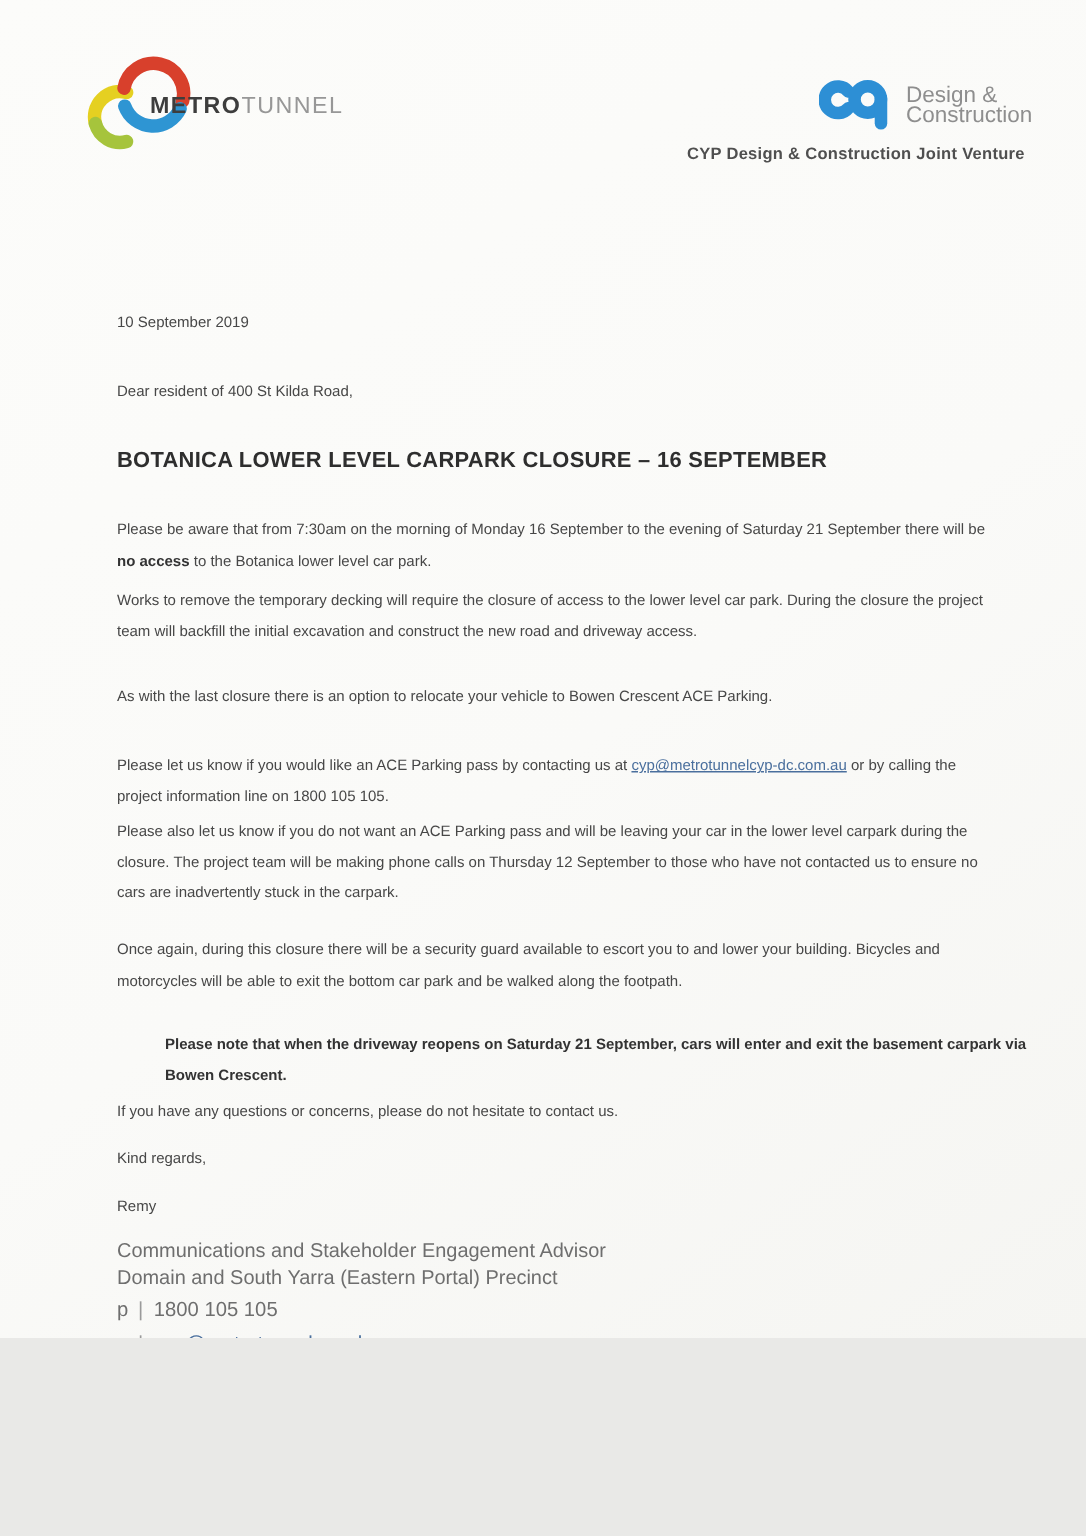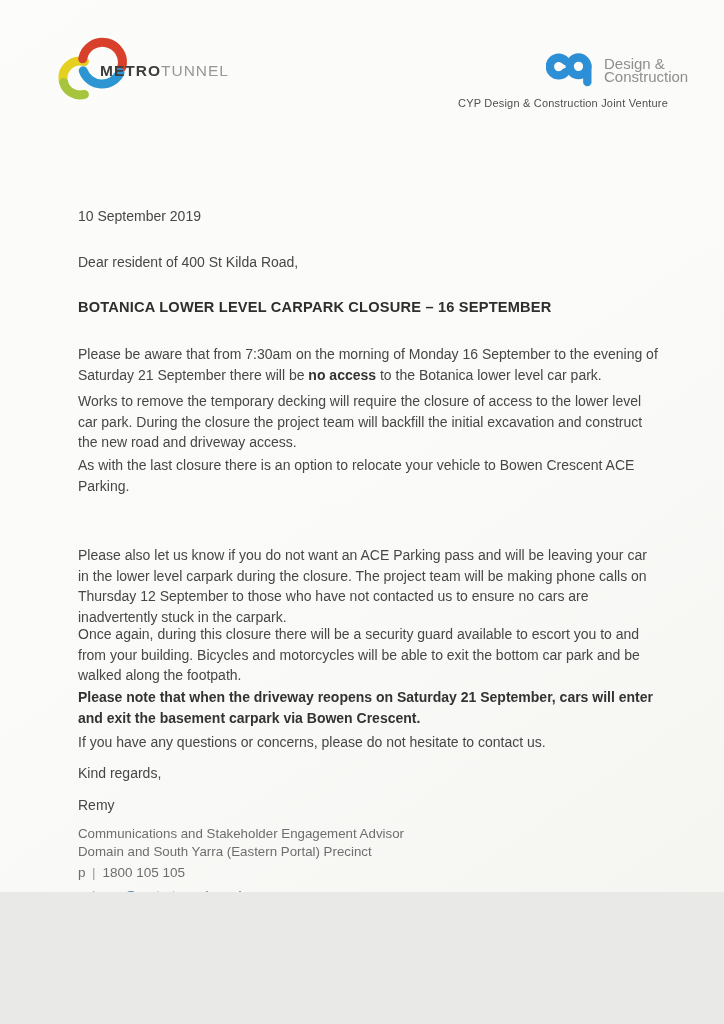--- a/index.html
+++ b/index.html
@@ -13,26 +13,26 @@
   }
 
   
   .mt-logo { position:absolute; left:58px; top:37px; width:74px; height:68px; }
   .mt-brand { position:absolute; left:100px; top:62px; font-size:15.5px; letter-spacing:1px; white-space:nowrap; }
   .mt-brand .b1 { font-weight:bold; color:#3d3d3d; }
   .mt-brand .b2 { font-weight:normal; color:#979797; }
 
   .cyp-glyph { position:absolute; left:546px; top:50px; width:52px; height:42px; }
   .cyp-text { position:absolute; left:604px; top:57px; font-size:15px; line-height:13px; color:#8e8e8e; }
-  .jv-line { position:absolute; left:458px; top:97px; width:230px; font-size:11px; font-weight:normal;
+  .jv-line { position:absolute; left:458px; top:97px; width:230px; font-size:11px; font-weight:bold;
              color:#4f4f4f; letter-spacing:0.2px; }
 
   
-  .para { position:absolute; left:78px; width:582px; font-size:14px; line-height:20.5px; color:#474747; }
-  .para.bold { font-weight:bold; color:#333; }
+  .para { position:absolute; left:78px; width:582px; font-size:10px; line-height:20.5px; color:#474747; }
+  .para.bold { font-weight:bold; color:#333;margin-left:32px; }
   .heading { position:absolute; left:78px; width:582px; font-size:14.6px; font-weight:bold;
              color:#2e2e2e; letter-spacing:0.2px; }
   .inline-bold { font-weight:bold; color:#333; }
   a.mail-link, .mail-link { color:#4a6f9d; text-decoration:underline; cursor:pointer; }
 
   .sig { position:absolute; left:78px; width:582px; font-size:13.3px; line-height:17.5px; color:#6e6e6e; }
   .contact-row { position:absolute; left:78px; font-size:13.5px; color:#6e6e6e; }
   .contact-row .lbl { display:inline-block; width:12px; }
   .contact-row .pipe { color:#9a9a9a; padding:0 7px 0 2px; }
 
@@ -81,24 +81,25 @@
   <div class="para" style="top:206px">10 September 2019</div>
   <div class="para" style="top:252px">Dear resident of 400 St Kilda Road,</div>
   <div class="heading" style="top:299px">BOTANICA LOWER LEVEL CARPARK CLOSURE – 16 SEPTEMBER</div>
 
   <div class="para" style="top:344px"><span>Please be aware that from 7:30am on the morning of Monday 16 September to the evening of Saturday 21 September there will be </span><span class="inline-bold">no access</span><span> to the Botanica lower level car park.</span></div>
 
   <div class="para" style="top:391px">Works to remove the temporary decking will require the closure of access to the lower level car park. During the closure the project team will backfill the initial excavation and construct the new road and driveway access.</div>
 
   <div class="para" style="top:455px">As with the last closure there is an option to relocate your vehicle to Bowen Crescent ACE Parking.</div>
 
+  <div class="para" style="top:501px"><span>Please let us know if you would like an ACE Parking pass by contacting us at </span><a class="mail-link">cyp@metrotunnelcyp-dc.com.au</a><span> or by calling the project information line on 1800 105 105.</span></div>
 
   <div class="para" style="top:545px">Please also let us know if you do not want an ACE Parking pass and will be leaving your car in the lower level carpark during the closure.  The project team will be making phone calls on Thursday 12 September to those who have not contacted us to ensure no cars are inadvertently stuck in the carpark.</div>
 
-  <div class="para" style="top:624px">Once again, during this closure there will be a security guard available to escort you to and from your building. Bicycles and motorcycles will be able to exit the bottom car park and be walked along the footpath.</div>
+  <div class="para" style="top:624px">Once again, during this closure there will be a security guard available to escort you to and lower your building. Bicycles and motorcycles will be able to exit the bottom car park and be walked along the footpath.</div>
 
   <div class="para bold" style="top:687px">Please note that when the driveway reopens on Saturday 21 September, cars will enter and exit the basement carpark via Bowen Crescent.</div>
 
   <div class="para" style="top:732px">If you have any questions or concerns, please do not hesitate to contact us.</div>
 
   <div class="para" style="top:795px">Remy</div>
 
   <div class="para" style="top:763px">Kind regards,</div>
 
   <div class="sig" style="top:825px">

